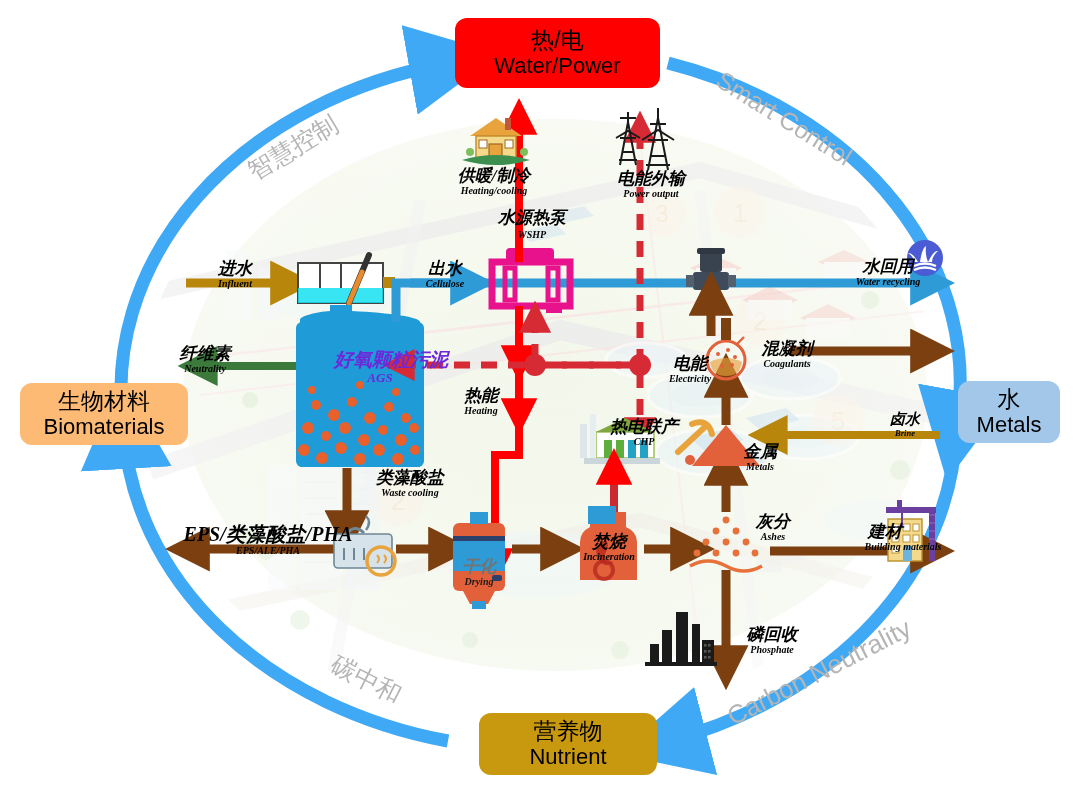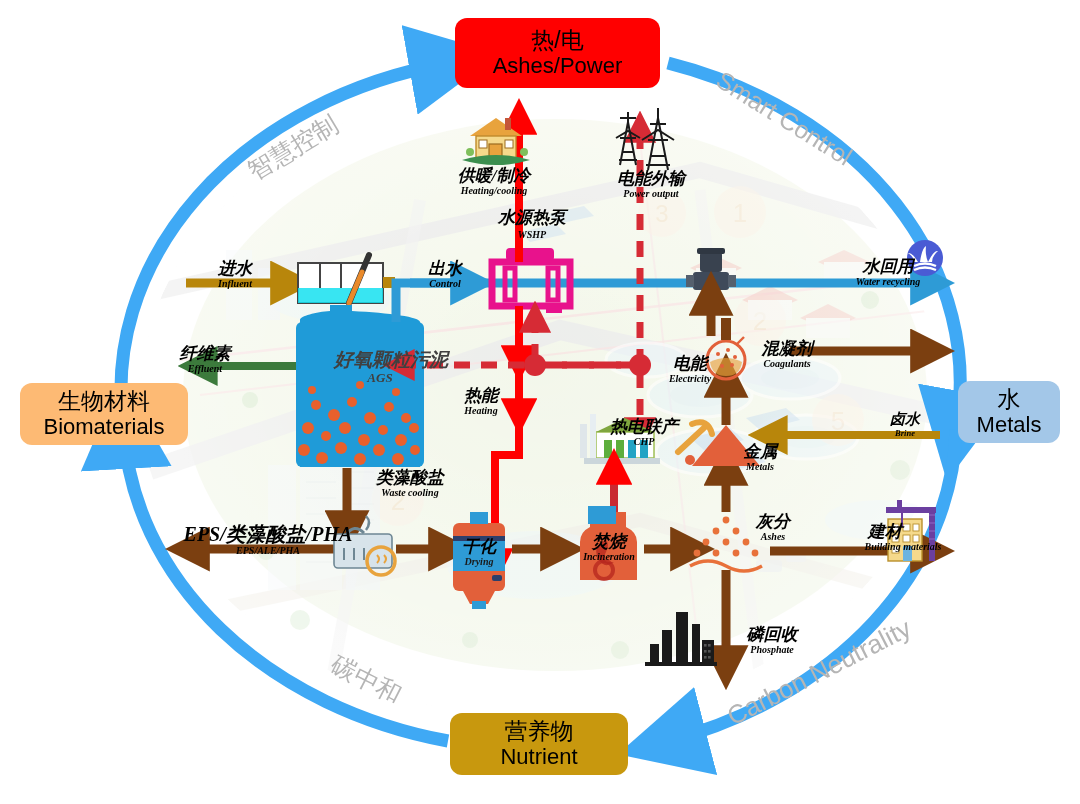--- a/index.html
+++ b/index.html
@@ -31,21 +31,21 @@
     color: #000;
     line-height: 1.12;
     z-index: 40;
   }
   .pill .cn { font-size: 23px; }
   .pill .en { font-size: 22px; }
 
   #pill-heat  { left: 455px; top: 18px;  width: 205px; height: 70px; background: #FF0000; }
   #pill-bio   { left: 20px;  top: 383px; width: 168px; height: 62px; background: #fdba74; }
   #pill-water { left: 958px; top: 381px; width: 102px; height: 62px; background: #A3C7E8; }
-  #pill-nutr  { left: 450px; top: 713px; width: 178px; height: 62px; background: #C8980E; }
+  #pill-nutr  { left: 479px; top: 713px; width: 178px; height: 62px; background: #C8980E; }
 
   
   .ring-cap {
     position: absolute;
     color: #b5b5b5;
     white-space: nowrap;
     z-index: 15;
   }
   #cap-smart-cn { left: 243px; top: 131px; font-size: 25px; transform: rotate(-31deg); }
   #cap-smart-en { left: 707px; top: 104px; font-size: 25px; transform: rotate(32deg); }
@@ -60,21 +60,21 @@
     z-index: 30;
     white-space: nowrap;
     line-height: 1.05;
     font-style: italic;
   }
   .lbl .cn { display: block; font-size: 17px; font-family: "Liberation Serif", serif; font-weight: 600; }
   .lbl .en { display: block; font-size: 10px; font-family: "Liberation Serif", serif; font-weight: 700; margin-top: 1px; }
   .lbl.big .cn { font-size: 19px; }
   .lbl.sm .cn { font-size: 15px; }
   .lbl.sm .en { font-size: 8.5px; }
-  .lbl.white .cn, .lbl.white .en { color: #404040; margin-left: 38px; }
+  .lbl.white .cn, .lbl.white .en { color: #6d28d9; margin-left: 38px; }
 
   
   svg.layer { position: absolute; left: 0; top: 0; width: 1080px; height: 804px; }
   #bg-layer  { z-index: 1; }
   #ring-layer{ z-index: 10; }
   #flow-layer{ z-index: 20; }
   #icon-layer{ z-index: 25; }
 </style>
 </head>
 <body>
@@ -526,21 +526,21 @@
           <line x1="929" y1="523" x2="935" y2="523"></line>
         <line x1="929" y1="531" x2="935" y2="531"></line>
           <line x1="929" y1="539" x2="935" y2="539"></line>
         <line x1="929" y1="547" x2="935" y2="547"></line>
       </g>
     </g>
   </svg>
 
   <div class="pill" id="pill-heat">
     <span class="cn">热/电</span>
-    <span class="en">Ashes/Power</span>
+    <span class="en">Water/Power</span>
   </div>
   <div class="pill" id="pill-bio">
     <span class="cn">生物材料</span>
     <span class="en">Biomaterials</span>
   </div>
   <div class="pill" id="pill-water">
     <span class="cn">水</span>
     <span class="en">Metals</span>
   </div>
   <div class="pill" id="pill-nutr">
@@ -553,26 +553,26 @@
   <div class="ring-cap" id="cap-carbon-cn">碳中和</div>
   <div class="ring-cap" id="cap-carbon-en">Carbon Neutrality</div>
 
   <div class="lbl" style="left:190px; top:260px; width:90px;">
     <span class="cn">进水</span>
     <span class="en">Influent</span>
   </div>
 
   <div class="lbl" style="left:400px; top:260px; width:90px;">
     <span class="cn">出水</span>
-    <span class="en">Control</span>
+    <span class="en">Cellulose</span>
   </div>
 
   <div class="lbl" style="left:150px; top:345px; width:110px;">
     <span class="cn">纤维素</span>
-    <span class="en">Effluent</span>
+    <span class="en">Neutrality</span>
   </div>
 
   <div class="lbl white big" style="left:296px; top:350px; width:130px; z-index:31;">
     <span class="cn">好氧颗粒污泥</span>
     <span class="en" style="font-size:13px;">AGS</span>
   </div>
 
   <div class="lbl" style="left:484px; top:208px; width:96px; line-height:1.2;">
     <span class="cn">水源热泵</span>
     <span class="en">WSHP</span>
@@ -627,21 +627,21 @@
     <span class="cn">类藻酸盐</span>
     <span class="en">Waste cooling</span>
   </div>
 
   <div class="lbl" style="left:183px; top:524px; width:170px;">
     <span class="cn" style="font-size:20px;">EPS/类藻酸盐/PHA</span>
     <span class="en">EPS/ALE/PHA</span>
   </div>
 
   <div class="lbl" style="left:455px; top:538px; width:48px; z-index:31;">
-    <span class="cn" style="color:#000000;">干化</span>
+    <span class="cn" style="color:#737373;margin-top:20px;">干化</span>
     <span class="en" style="color:#1a1a1a;">Drying</span>
   </div>
 
   <div class="lbl" style="left:578px; top:533px; width:62px; z-index:31;">
     <span class="cn">焚烧</span>
     <span class="en">Incineration</span>
   </div>
 
   <div class="lbl" style="left:740px; top:513px; width:66px;">
     <span class="cn">灰分</span>

